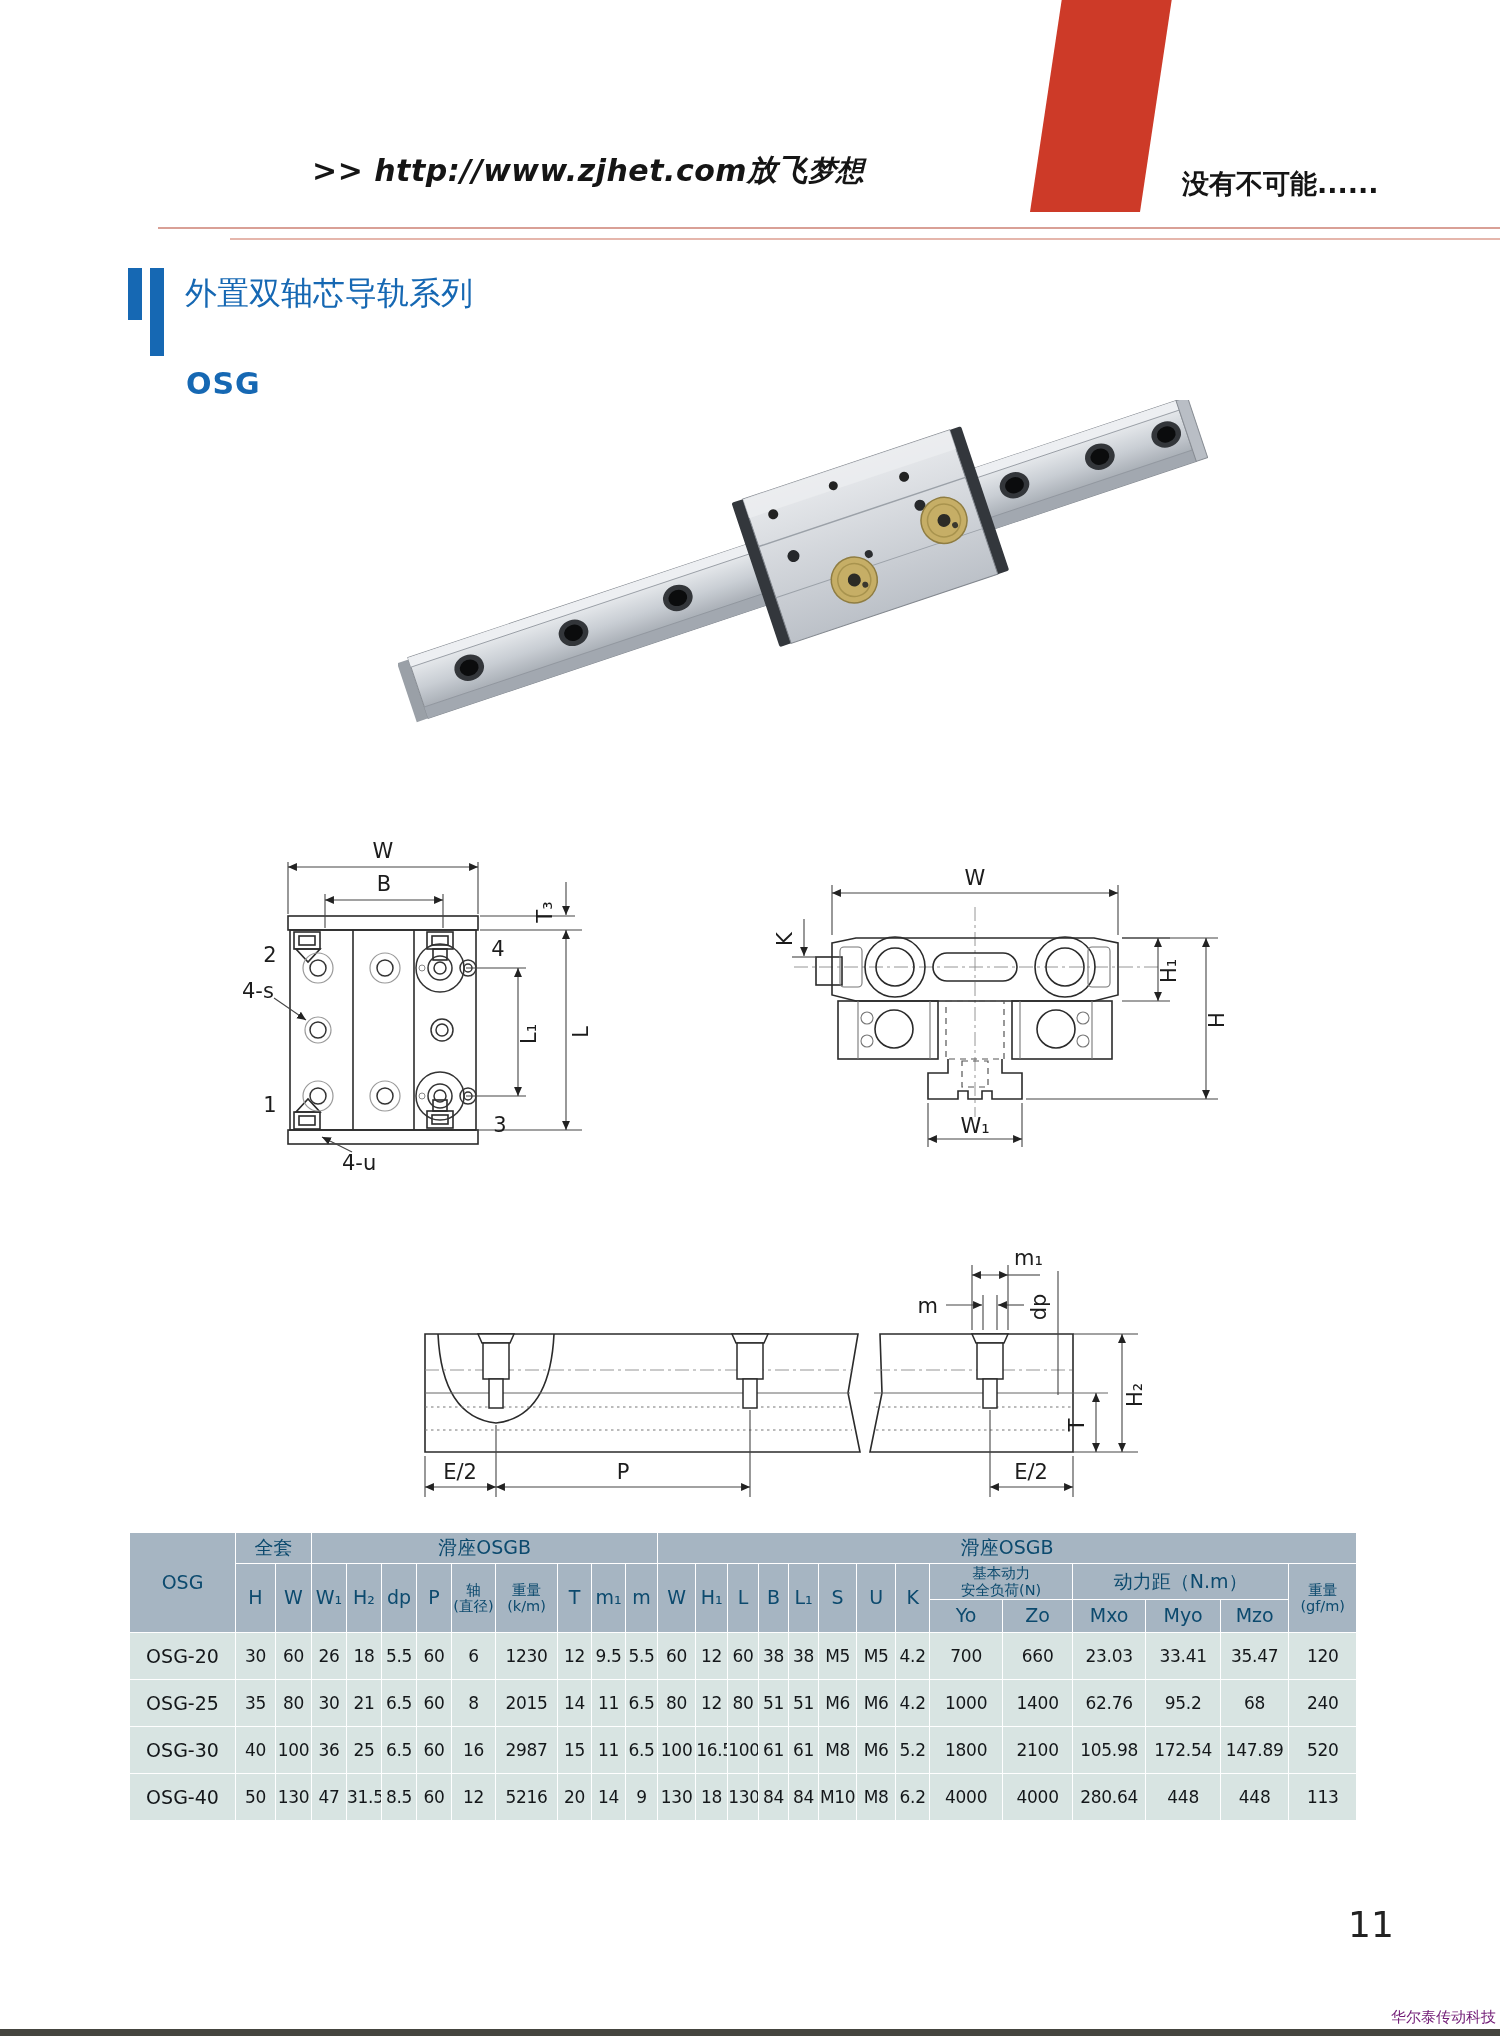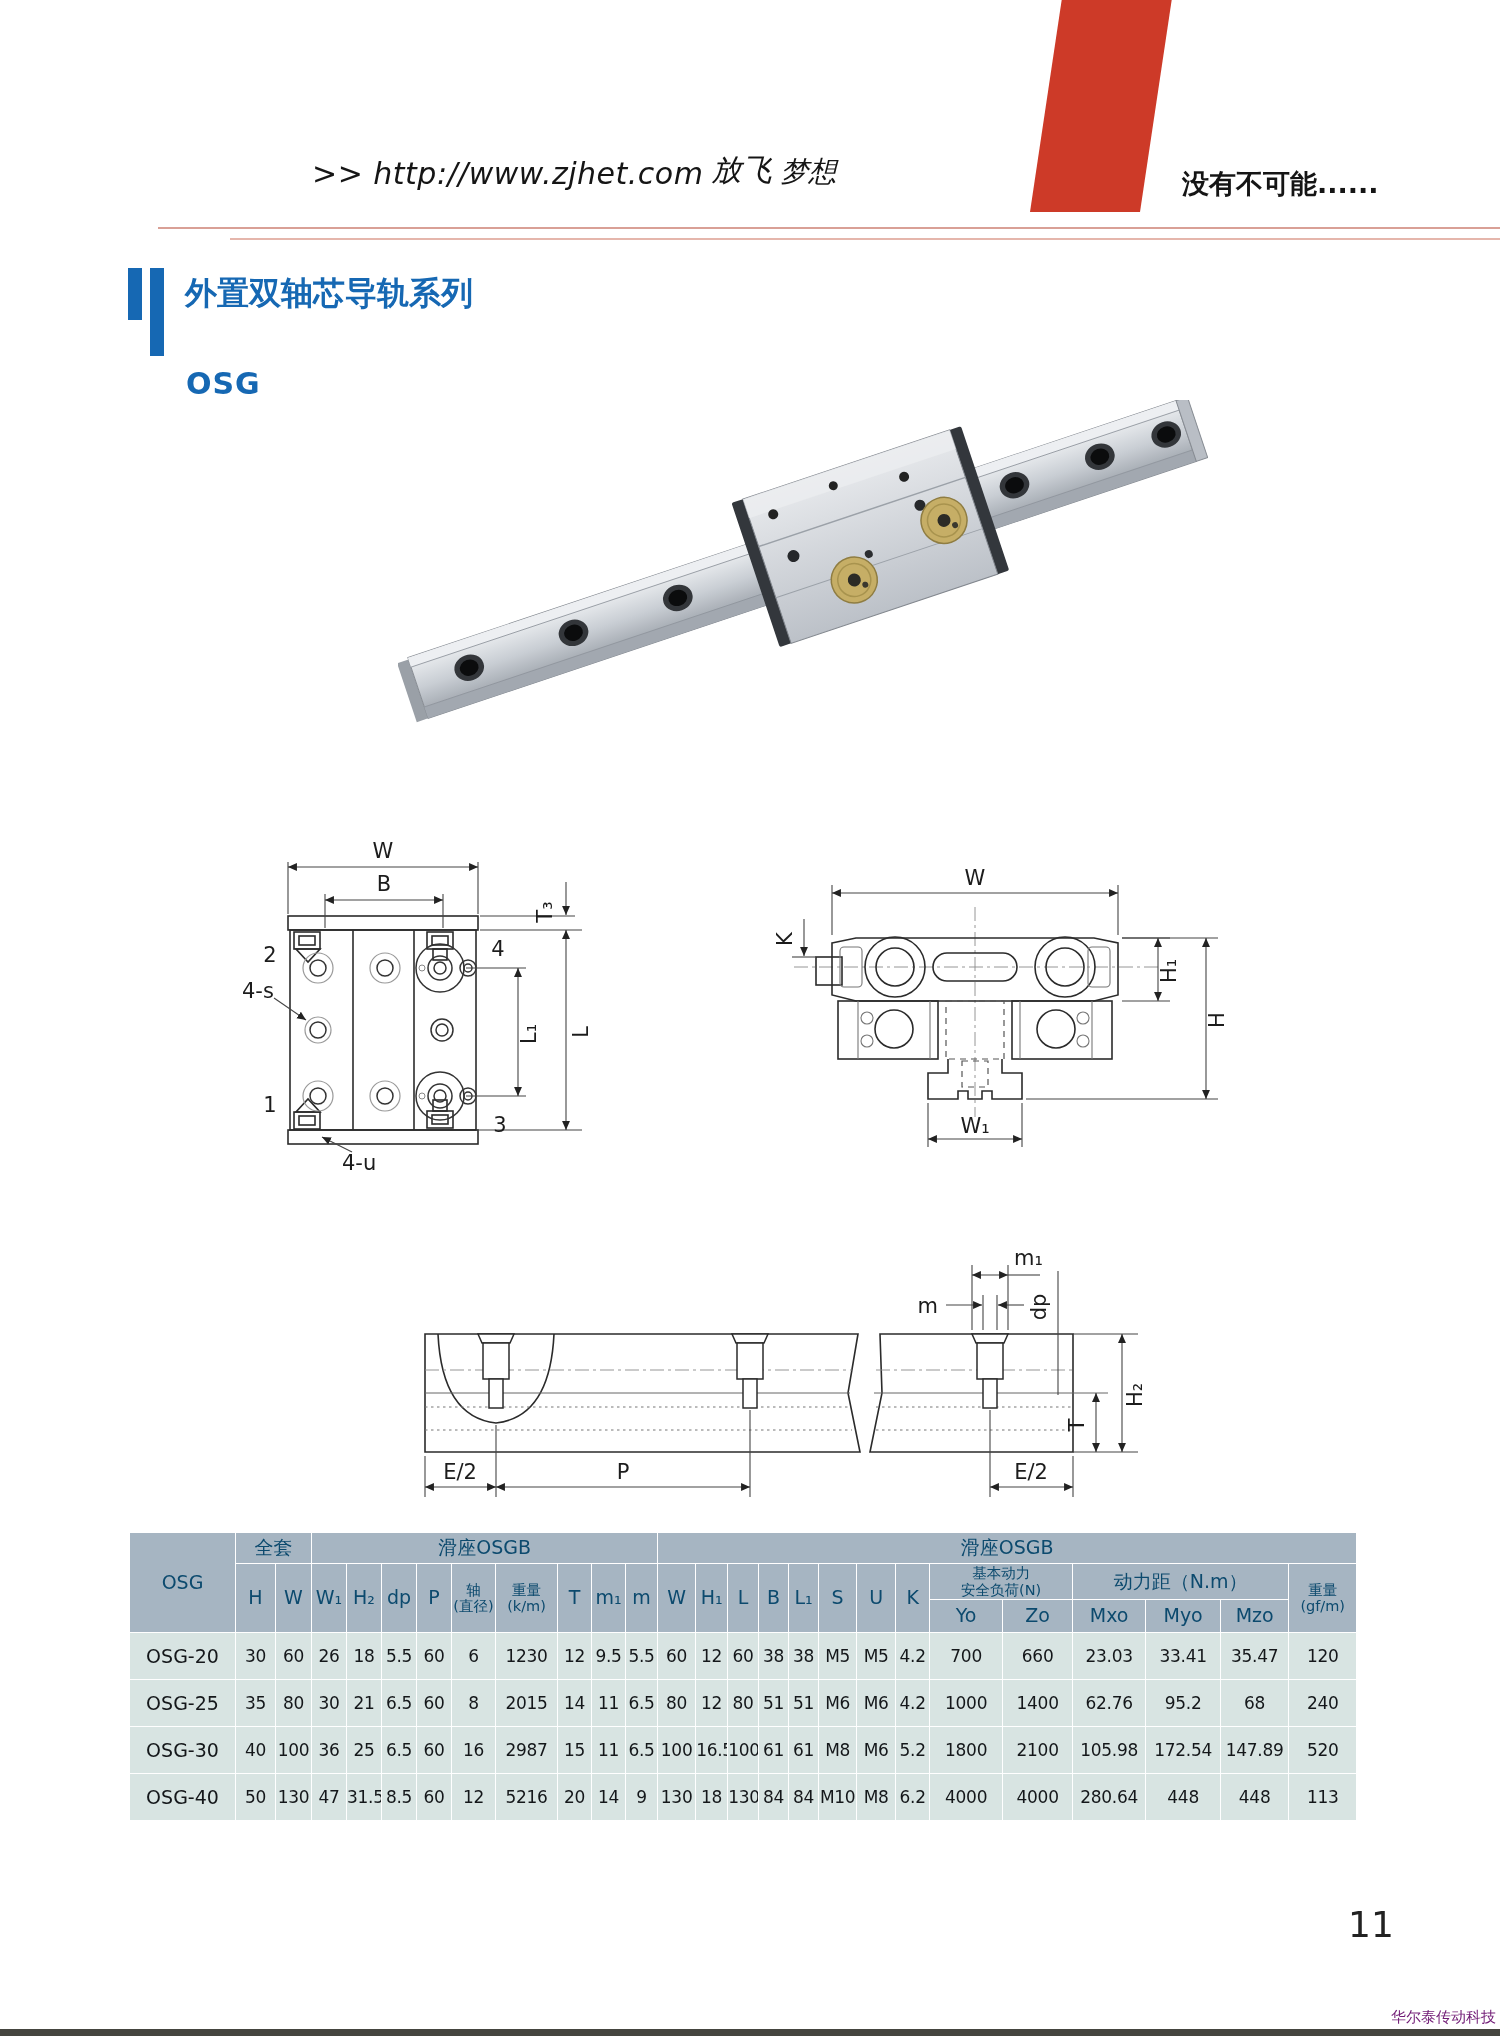--- a/index.html
+++ b/index.html
@@ -2,30 +2,30 @@
 <html><head>
 <meta charset="utf-8">
 <style>
   * { margin:0; padding:0; box-sizing:border-box; }
   body { background:#888; font-family:"DejaVu Sans", sans-serif; }
   #page { position:relative; width:1500px; height:2036px; background:#fff; margin:0 auto; overflow:hidden; }
 
   
   .red-slash { position:absolute; left:1030px; top:0; width:110px; height:212px;
                transform:skewX(-8.5deg); transform-origin:bottom left; }
-  .hdr-line { position:absolute; display:flex; align-items:flex-end; gap:8px;
-              font-style:italic; font-weight:normal; color:#151515; }
+  .hdr-line { position:absolute; display:flex; align-items:center; gap:0;
+              font-style:italic; font-weight:bold; color:#151515; }
   .hdr-url { font-size:30px; letter-spacing:0.5px; }
   .hdr-dream { font-size:28px; font-style:italic; }
   .hdr-slogan { position:absolute; left:1182px; top:166px; font-size:27px; font-weight:bold; color:#151515; }
   .pink-line { position:absolute; height:2px; }
 
   
   .bar { position:absolute; width:14px; }
-  .title-cn { position:absolute; left:185px; top:272px; font-size:32px; font-weight:bold; }
+  .title-cn { position:absolute; left:185px; top:272px; font-size:32px; font-weight:normal; }
   .title-en { position:absolute; left:185px; top:314px; font-size:31px; font-weight:bold; color:#1f1f1f; }
   .title-model { position:absolute; left:186px; top:366px; font-size:30px; font-weight:bold; letter-spacing:1px; }
 
   svg text { font-family:"DejaVu Sans", sans-serif; fill:#1c1c1c; }
   .dimtxt { font-size:21px; }
 
   
   #spec-table-wrap { position:absolute; left:129px; top:1532px; }
   table.spec { border-collapse:collapse; table-layout:fixed; width:1227px; }
   table.spec th, table.spec td { border:1.6px solid #fff; text-align:center; vertical-align:middle;

